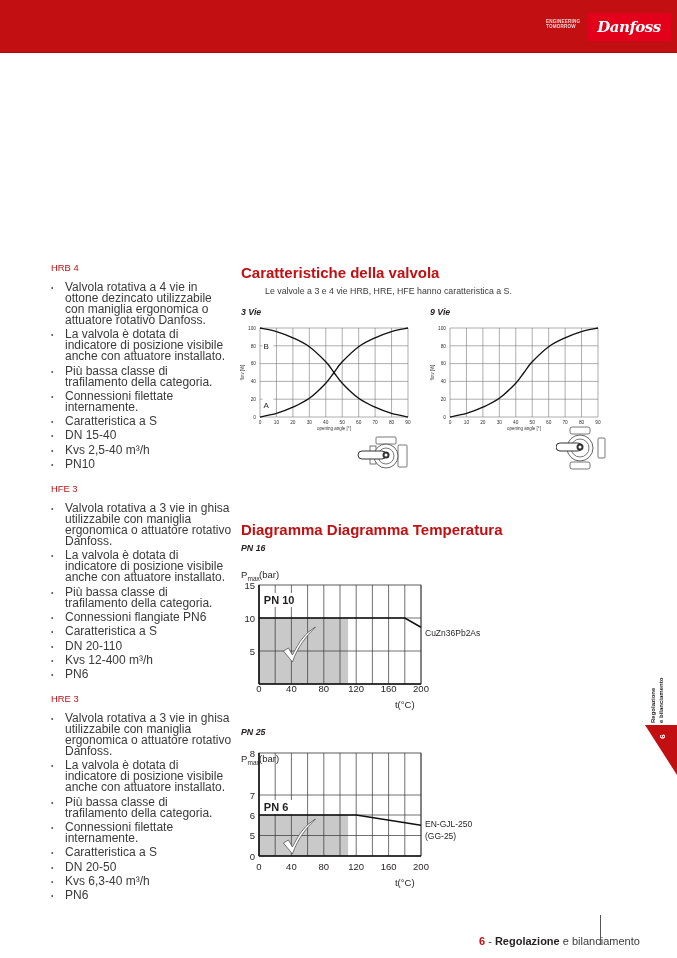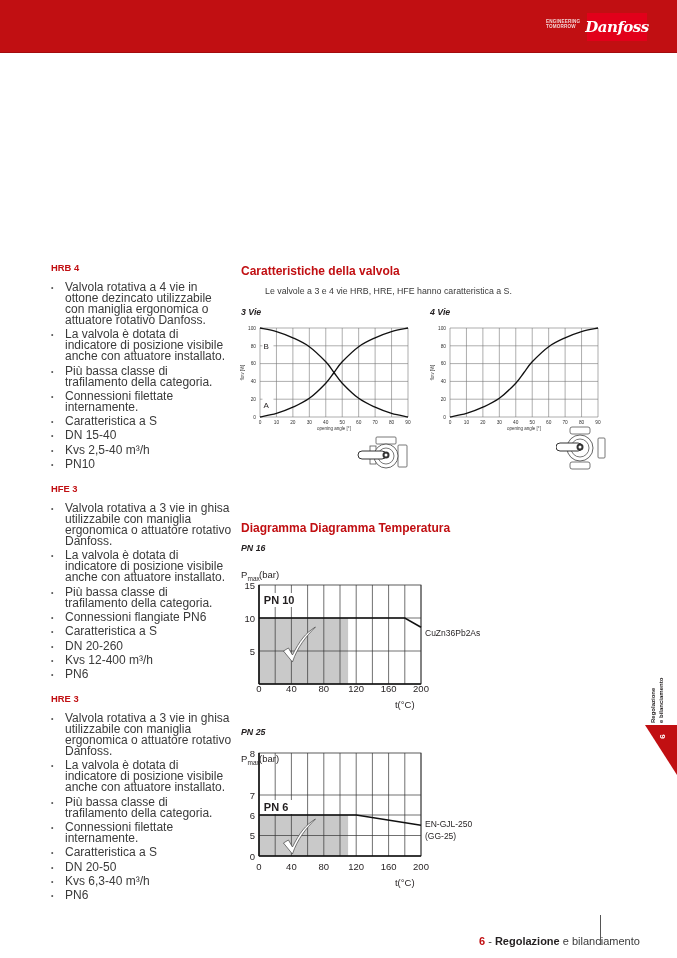--- a/index.html
+++ b/index.html
@@ -1,31 +1,31 @@
 <!DOCTYPE html>
 <html><head>
 <meta charset="utf-8">
 <style>
   * { box-sizing: border-box; margin: 0; padding: 0; }
   html, body { width: 677px; height: 958px; background: #ffffff; overflow: hidden; }
   body { position: relative; font-family: "Liberation Sans", sans-serif; color: #231f20; }
 
   .header-band { position: absolute; left: 0; top: 0; width: 677px; height: 53px; background: #c10f12; border-bottom: 1px solid #a30b0e; }
   .tagline { position: absolute; left: 546px; top: 19px; font-size: 4.6px; line-height: 5px; font-weight: bold; color: #f3d6d6; letter-spacing: 0.2px; text-align: left; }
-  .logo-box { position: absolute; left: 587px; top: 13px; width: 60px; height: 28px; background: #e2001a; display: flex; align-items: center; justify-content: center; }
+  .logo-box { position: absolute; left: 587px; top: 13px; width: 84px; height: 28px; background: #e2001a; display: flex; align-items: center; justify-content: center; }
   .logo-text { font-family: "DejaVu Serif", serif; font-style: italic; font-weight: bold; font-size: 15px; color: #ffffff; letter-spacing: -0.5px; }
 
   .left-col { position: absolute; left: 51px; top: 262px; width: 182px; }
-  .section-heading { color: #c10f12; font-weight: bold; font-size: 9.4px; margin-bottom: 9px; }
+  .section-heading { color: #c10f12; font-weight: normal; font-size: 9.4px; margin-bottom: 9px; }
   .bullets { list-style: none; }
   .bullets li { position: relative; padding-left: 14px; font-size: 12px; line-height: 11px; color: #3a3a3a; margin-bottom: 3.3px; }
   .bullets li::before { content: "•"; position: absolute; left: 0; top: 0; font-size: 7px; color: #555; }
   .left-section { margin-bottom: 13px; }
 
-  .red-title { position: absolute; color: #c10f12; font-weight: bold; font-size: 12px; }
+  .red-title { position: absolute; color: #c10f12; font-weight: bold; font-size: 15px; }
   .body-text { position: absolute; font-size: 8.8px; color: #3a3a3a; margin-left: 24px; }
   .bold-label { position: absolute; font-weight: bold; font-size: 8.8px; color: #231f20; font-style: italic; }
 
   svg text { font-family: "Liberation Sans", sans-serif; }
 
   .side-tab { position: absolute; left: 645px; top: 725px; width: 32px; height: 50px; }
   .side-label { position: absolute; left: 648px; top: 673px; width: 26px; height: 50px; }
   .side-label span { position: absolute; transform: rotate(-90deg); transform-origin: left top; white-space: nowrap; font-size: 6px; font-weight: bold; color: #231f20; }
 
   .footer { position: absolute; top: 935px; left: 479px; font-size: 11px; color: #3a3a3a; white-space: nowrap; }
@@ -62,21 +62,21 @@
     </ul>
   </div>
   <div class="left-section">
     <div class="section-heading">HFE 3</div>
     <ul class="bullets">
       <li>Valvola rotativa a 3 vie in ghisa utilizzabile con maniglia ergonomica o attuatore rotativo Danfoss.</li>
       <li>La valvola è dotata di indicatore di posizione visibile anche con attuatore installato.</li>
       <li>Più bassa classe di trafilamento della categoria.</li>
       <li>Connessioni flangiate PN6</li>
       <li>Caratteristica a S</li>
-      <li>DN 20-260</li>
+      <li>DN 20-110</li>
       <li>Kvs 12-400 m³/h</li>
       <li>PN6</li>
     </ul>
   </div>
   <div class="left-section">
     <div class="section-heading">HRE 3</div>
     <ul class="bullets">
       <li>Valvola rotativa a 3 vie in ghisa utilizzabile con maniglia ergonomica o attuatore rotativo Danfoss.</li>
       <li>La valvola è dotata di indicatore di posizione visibile anche con attuatore installato.</li>
       <li>Più bassa classe di trafilamento della categoria.</li>
@@ -86,21 +86,21 @@
       <li>Kvs 6,3-40 m³/h</li>
       <li>PN6</li>
     </ul>
   </div>
 </div>
 
 <div class="red-title" style="left:241px; top:264px;">Caratteristiche della valvola</div>
 <div class="body-text" style="left:241px; top:286px;">Le valvole a 3 e 4 vie HRB, HRE, HFE hanno caratteristica a S.</div>
 
 <div class="bold-label" style="left:241px; top:307px;">3 Vie</div>
-<div class="bold-label" style="left:430px; top:307px;">4 Vie</div>
+<div class="bold-label" style="left:430px; top:307px;">9 Vie</div>
 
 <svg id="chart-3vie" style="position:absolute; left:235px; top:318px;" width="190" height="120">
     <line x1="25" x2="25" y1="10" y2="99" stroke="#777" stroke-width="0.6"></line>
     <text x="25" y="106" font-size="4.8" text-anchor="middle" fill="#333">0</text>
     <line x1="41.44444444444444" x2="41.44444444444444" y1="10" y2="99" stroke="#777" stroke-width="0.6"></line>
     <text x="41.44444444444444" y="106" font-size="4.8" text-anchor="middle" fill="#333">10</text>
     <line x1="57.888888888888886" x2="57.888888888888886" y1="10" y2="99" stroke="#777" stroke-width="0.6"></line>
     <text x="57.888888888888886" y="106" font-size="4.8" text-anchor="middle" fill="#333">20</text>
     <line x1="74.33333333333333" x2="74.33333333333333" y1="10" y2="99" stroke="#777" stroke-width="0.6"></line>
     <text x="74.33333333333333" y="106" font-size="4.8" text-anchor="middle" fill="#333">30</text>

